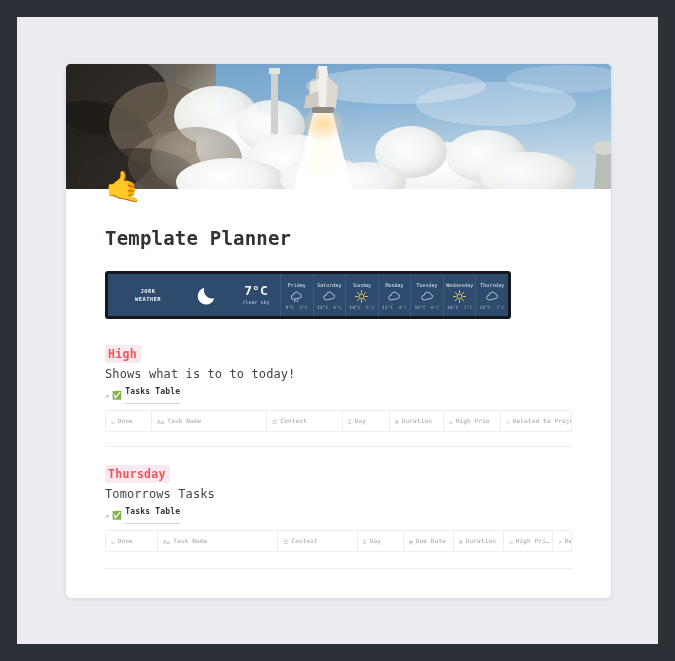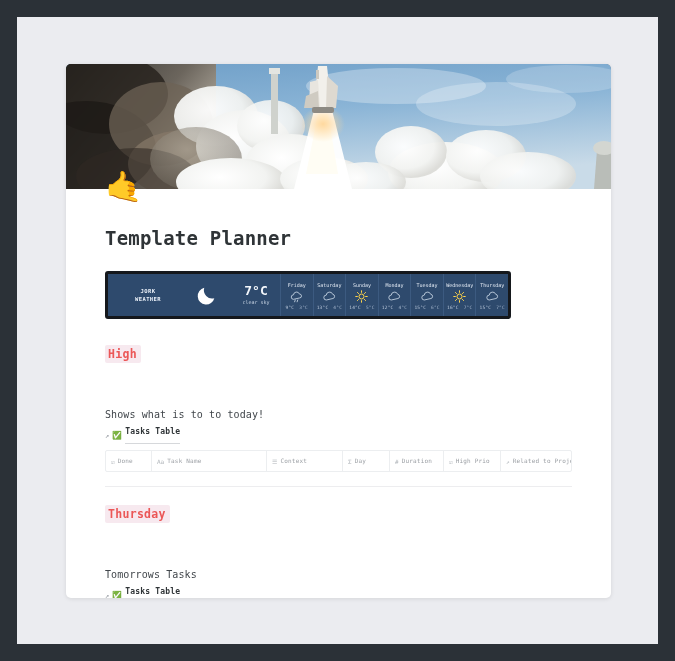--- a/index.html
+++ b/index.html
@@ -131,26 +131,25 @@
     font-weight: bold;
     letter-spacing: .3px;
     color: #eb5757;
     background: #f7e9ef;
     padding: 2px 4px 2px 3px;
     border-radius: 2px;
     margin-bottom: 6px;
   }
 
   .section-desc {
-    font-size: 10px;
+    font-size: 12px;
     line-height: 11px;
     color: #41464b;
     margin-bottom: 7px;
     letter-spacing: .1px;
-    margin-top: 40px;
   }
 
   .table-link {
     display: flex;
     align-items: center;
     gap: 3px;
     margin-bottom: 6px;
   }
   .link-arrow { font-size: 7px; color: #9a9fa5; line-height: 8px; }
   .link-emoji { font-size: 8px; line-height: 9px; }

